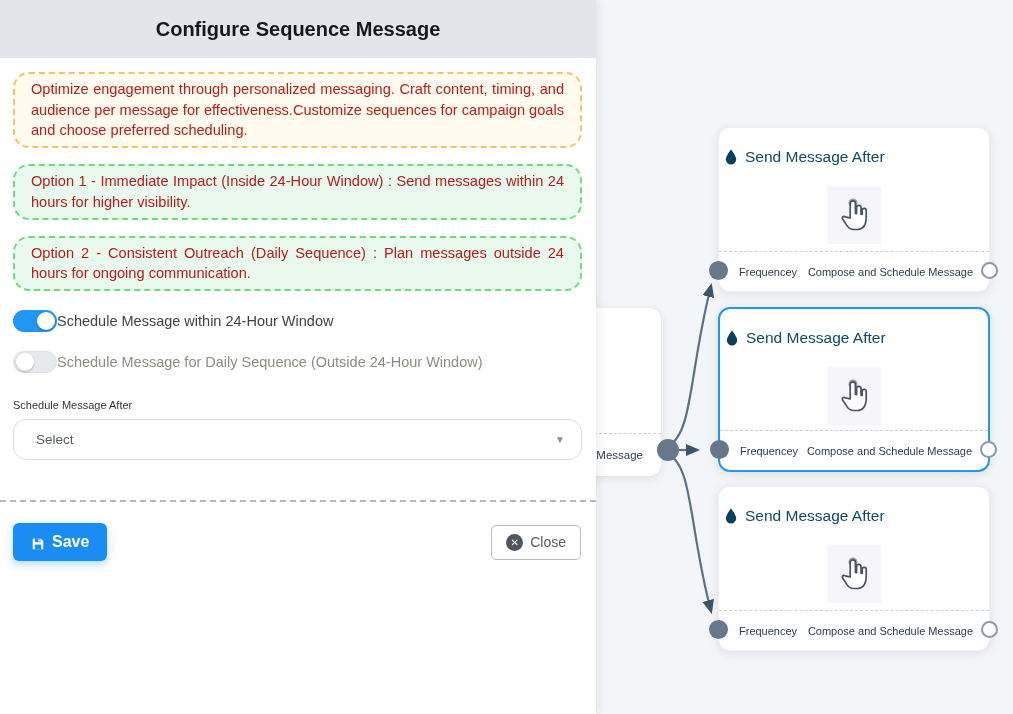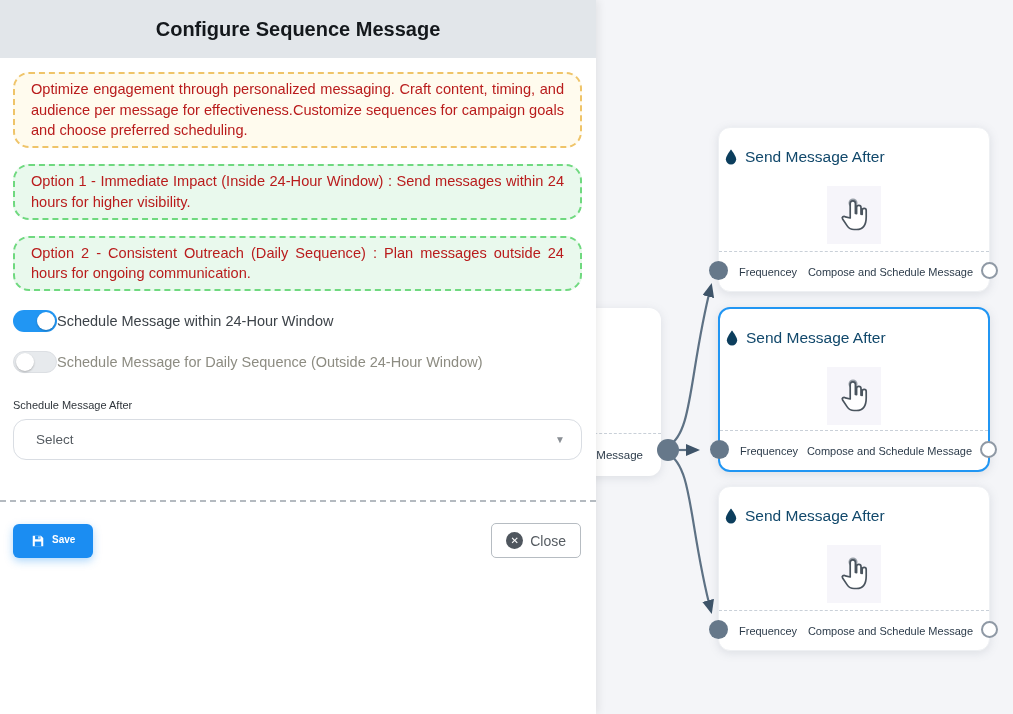--- a/index.html
+++ b/index.html
@@ -69,23 +69,23 @@
     border-radius:13px; display:flex; align-items:center;
     justify-content:space-between; padding:0 16px 0 22px; cursor:pointer;
     background:#fff; }
   .select-value { font-size:13.5px; color:#555b61; }
   .caret { font-size:10px; color:#8a8f95; }
 
   .sep { margin-top:40px; border-top:2px dashed #b4bac0; }
 
   .btn-row { display:flex; align-items:center; justify-content:space-between;
     margin:21px 15px 0 13px; }
-  .btn-save { display:flex; align-items:flex-start; gap:7px; background:#1b8df2;
+  .btn-save { display:flex; align-items:flex-end; gap:7px; background:#1b8df2;
     color:#fff; border:none; border-radius:6px; padding:10px 18px;
-    font-size:10px; font-weight:bold; cursor:pointer;
+    font-size:16px; font-weight:bold; cursor:pointer;
     box-shadow:0 3px 8px rgba(27,141,242,.35);
     font-family:"Liberation Sans", sans-serif; }
   .btn-close { display:flex; align-items:center; gap:7px; background:#fff;
     color:#565c62; border:1px solid #b6bcc2; border-radius:5px;
     padding:8px 14px; font-size:14px; cursor:pointer;
     font-family:"Liberation Sans", sans-serif; }
   .close-glyph { width:17px; height:17px; border-radius:50%; background:#4f565e;
     color:#fff; font-size:10px; display:flex; align-items:center;
     justify-content:center; }
 </style>

